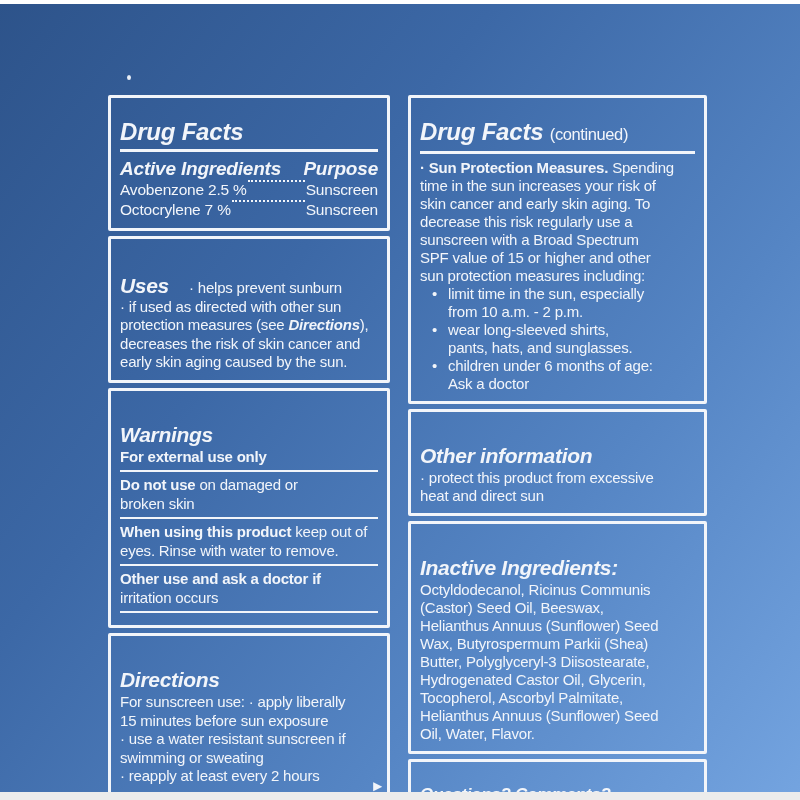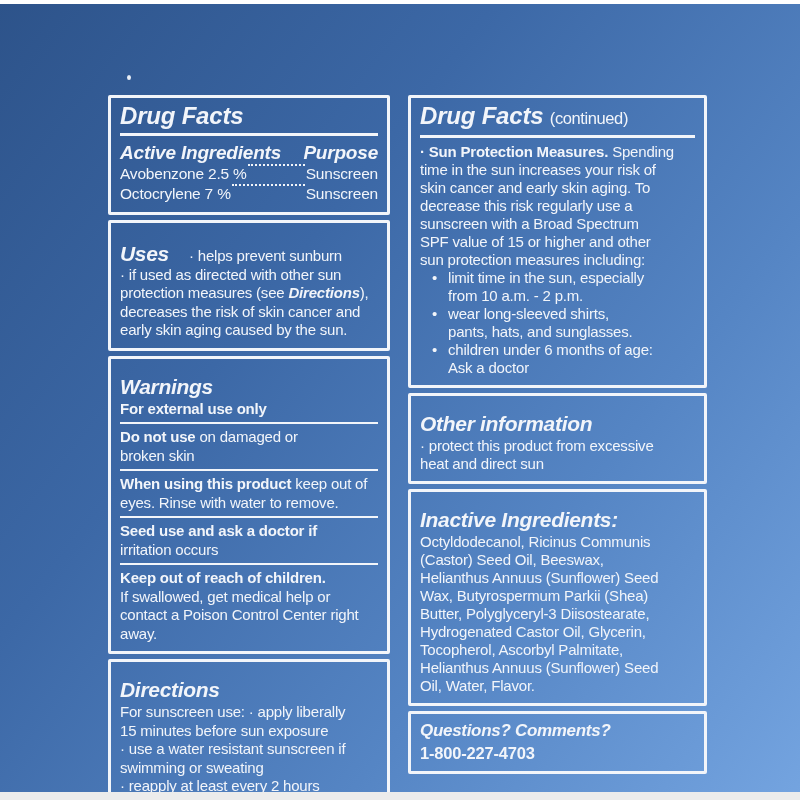--- a/index.html
+++ b/index.html
@@ -30,21 +30,21 @@
     position: absolute; top: 95px; width: 282px;
     display: flex; flex-direction: column; gap: 5px;
     color: #f2f5fa;
     letter-spacing: -0.2px;
   }
   .col-left { left: 108px; }
   .col-right { left: 408px; width: 299px; }
   .box {
     border: 3px solid #f2f5fa;
     border-radius: 2px;
-    padding: 4px 9px 8px 9px;
+    padding: 20px 9px 8px 9px;
     box-sizing: border-box;
   }
   .df-title {
     font-style: italic; font-weight: bold;
     font-size: 24px; line-height: 28px; margin: 0;
   }
   .df-continued {
     font-style: normal; font-weight: normal;
     font-size: 16.5px; letter-spacing: -0.4px;
   }
@@ -137,27 +137,23 @@
     <section class="box">
       <h2 class="h-section">Warnings</h2>
       <div class="body bold">For external use only</div>
       <div class="w-rule"></div>
       <div class="body"><span class="bold">Do not use</span><span> on damaged or
 broken skin</span></div>
       <div class="w-rule"></div>
       <div class="body"><span class="bold">When using this product</span><span> keep out of
 eyes. Rinse with water to remove.</span></div>
       <div class="w-rule"></div>
-      <div class="body"><span class="bold">Seed use and ask a doctor if</span><span>
+      <div class="body"><span class="bold">Other use and ask a doctor if</span><span>
 irritation occurs</span></div>
       <div class="w-rule"></div>
-      <div class="body"><span class="bold">Keep out of reach of children.</span><span>
-If swallowed, get medical help or
-contact a Poison Control Center right
-away.</span></div>
     </section>
 
     <section class="box directions-end">
       <h2 class="h-section">Directions</h2>
       <div class="body">For sunscreen use: · apply liberally
 15 minutes before sun exposure
 · use a water resistant sunscreen if
 swimming or sweating
 · reapply at least every 2 hours</div>
       <span class="continue-arrow">►</span>

